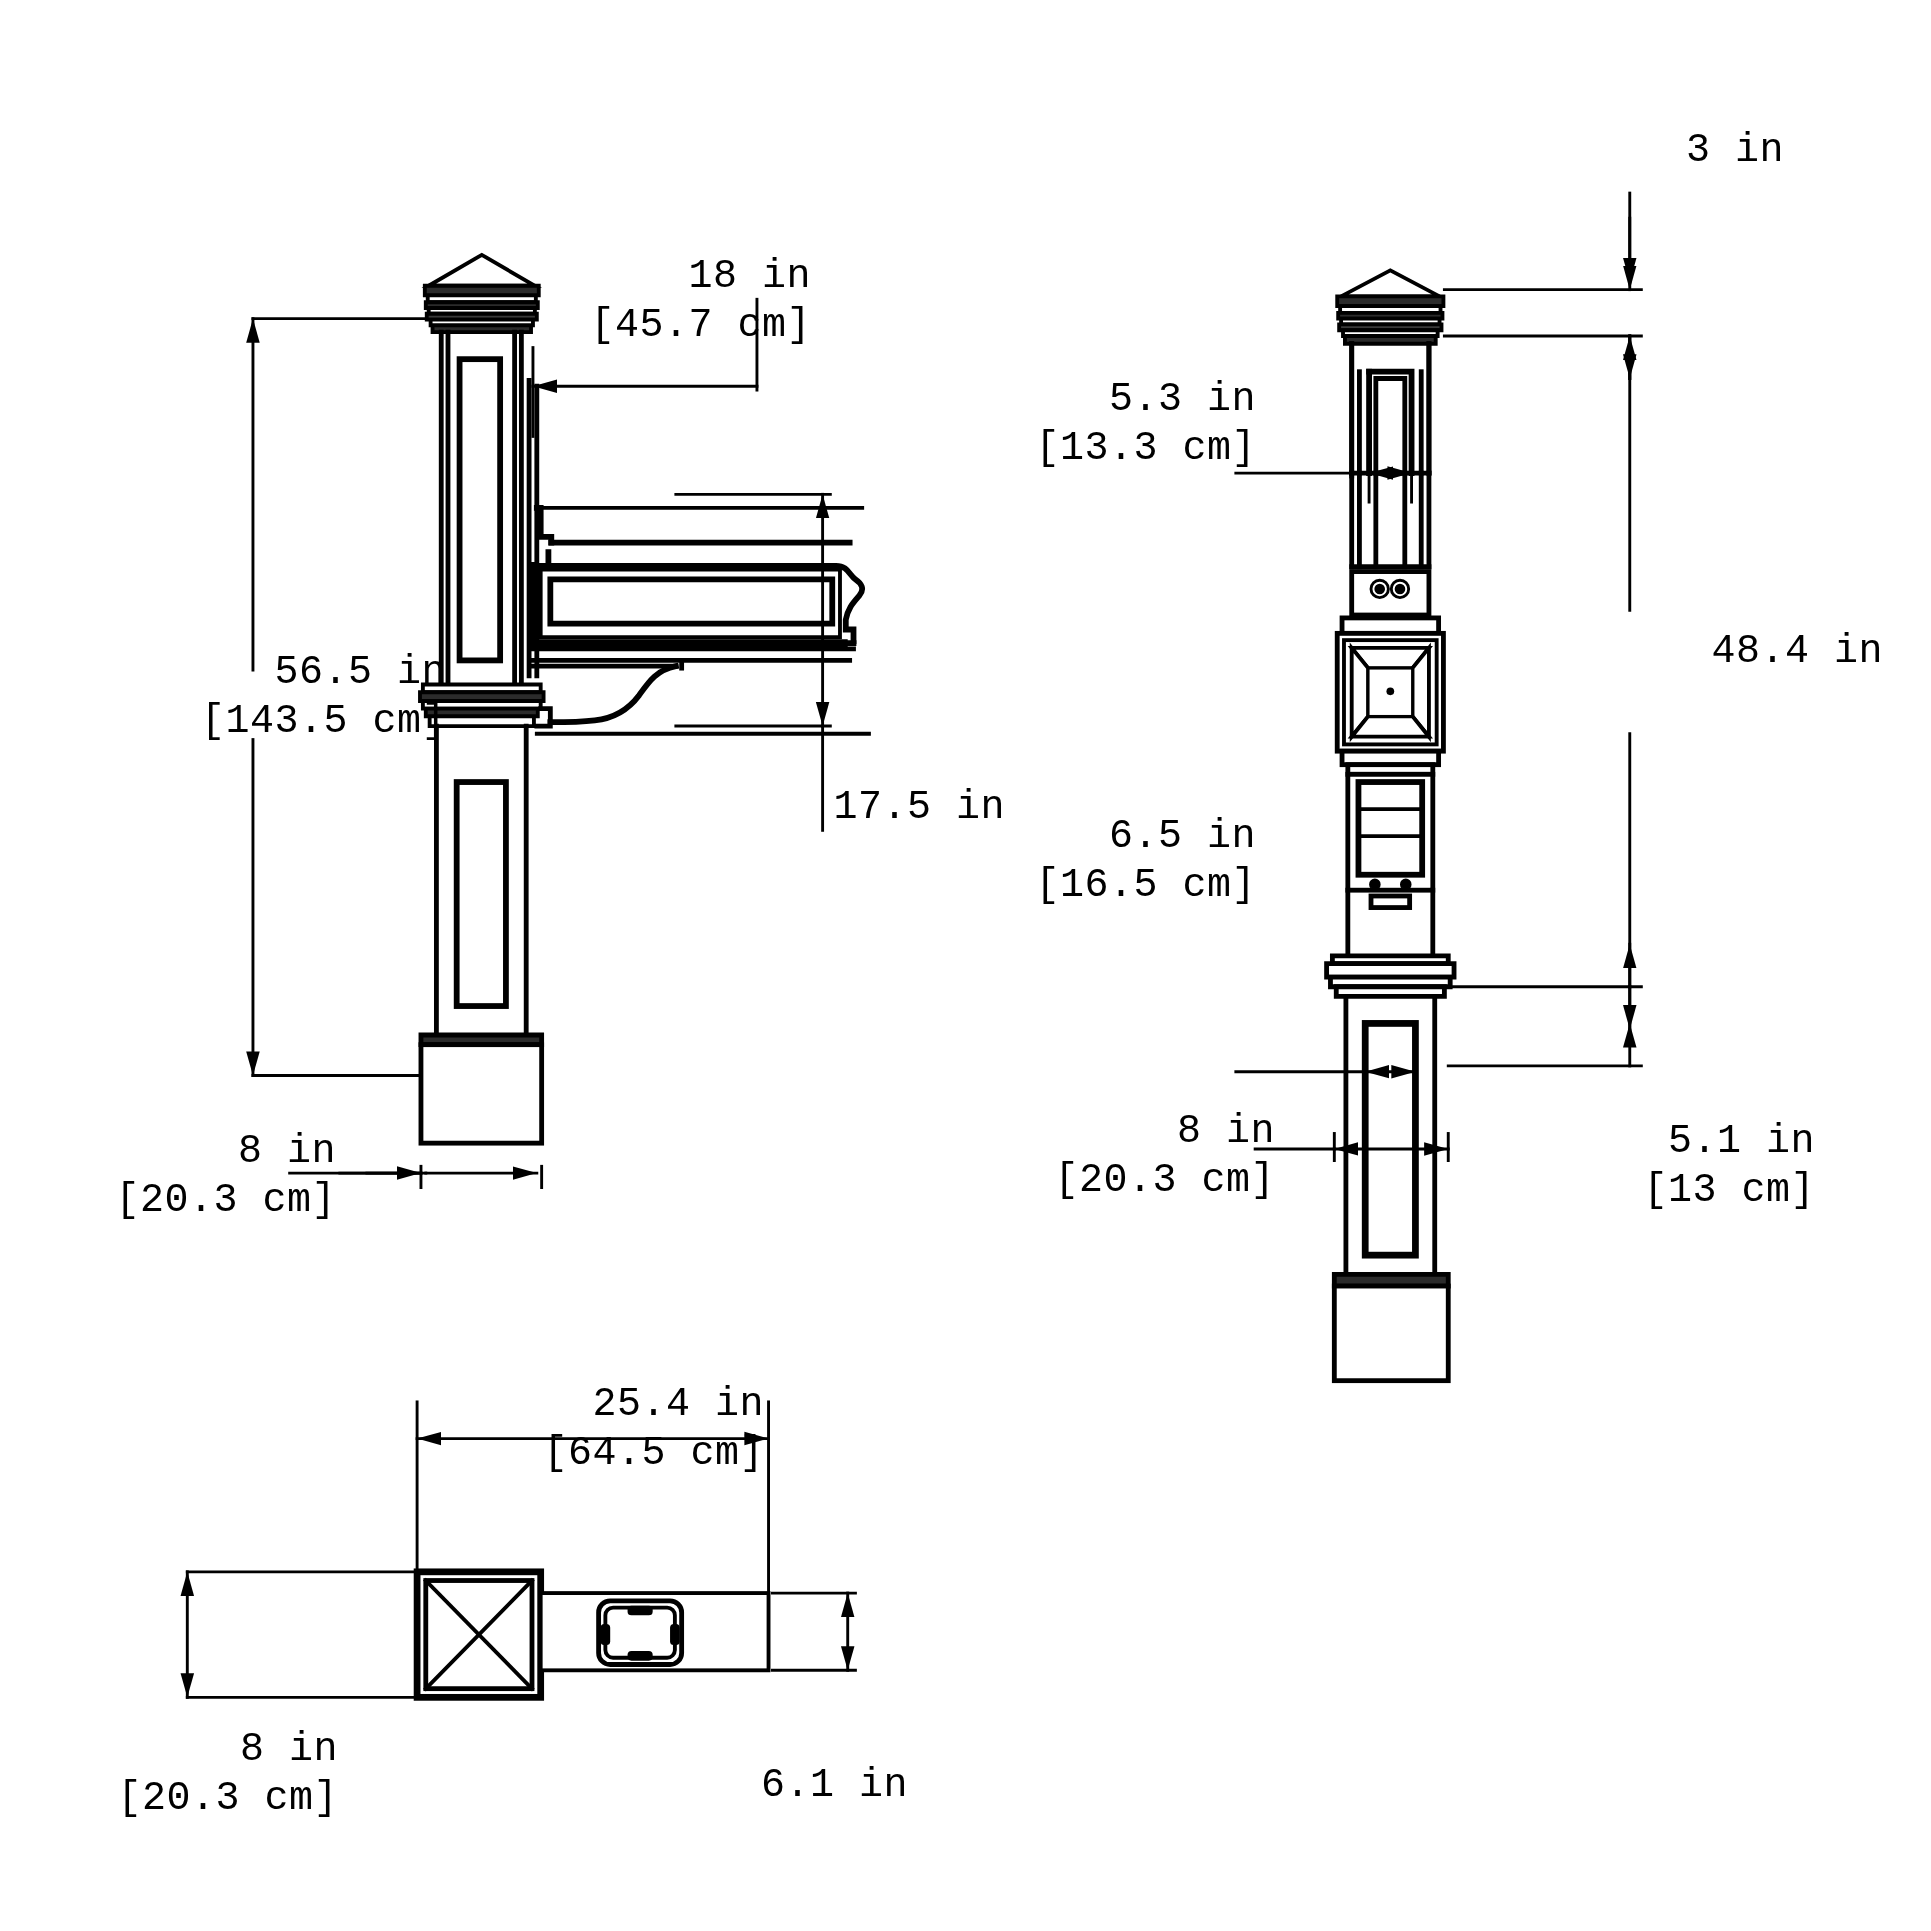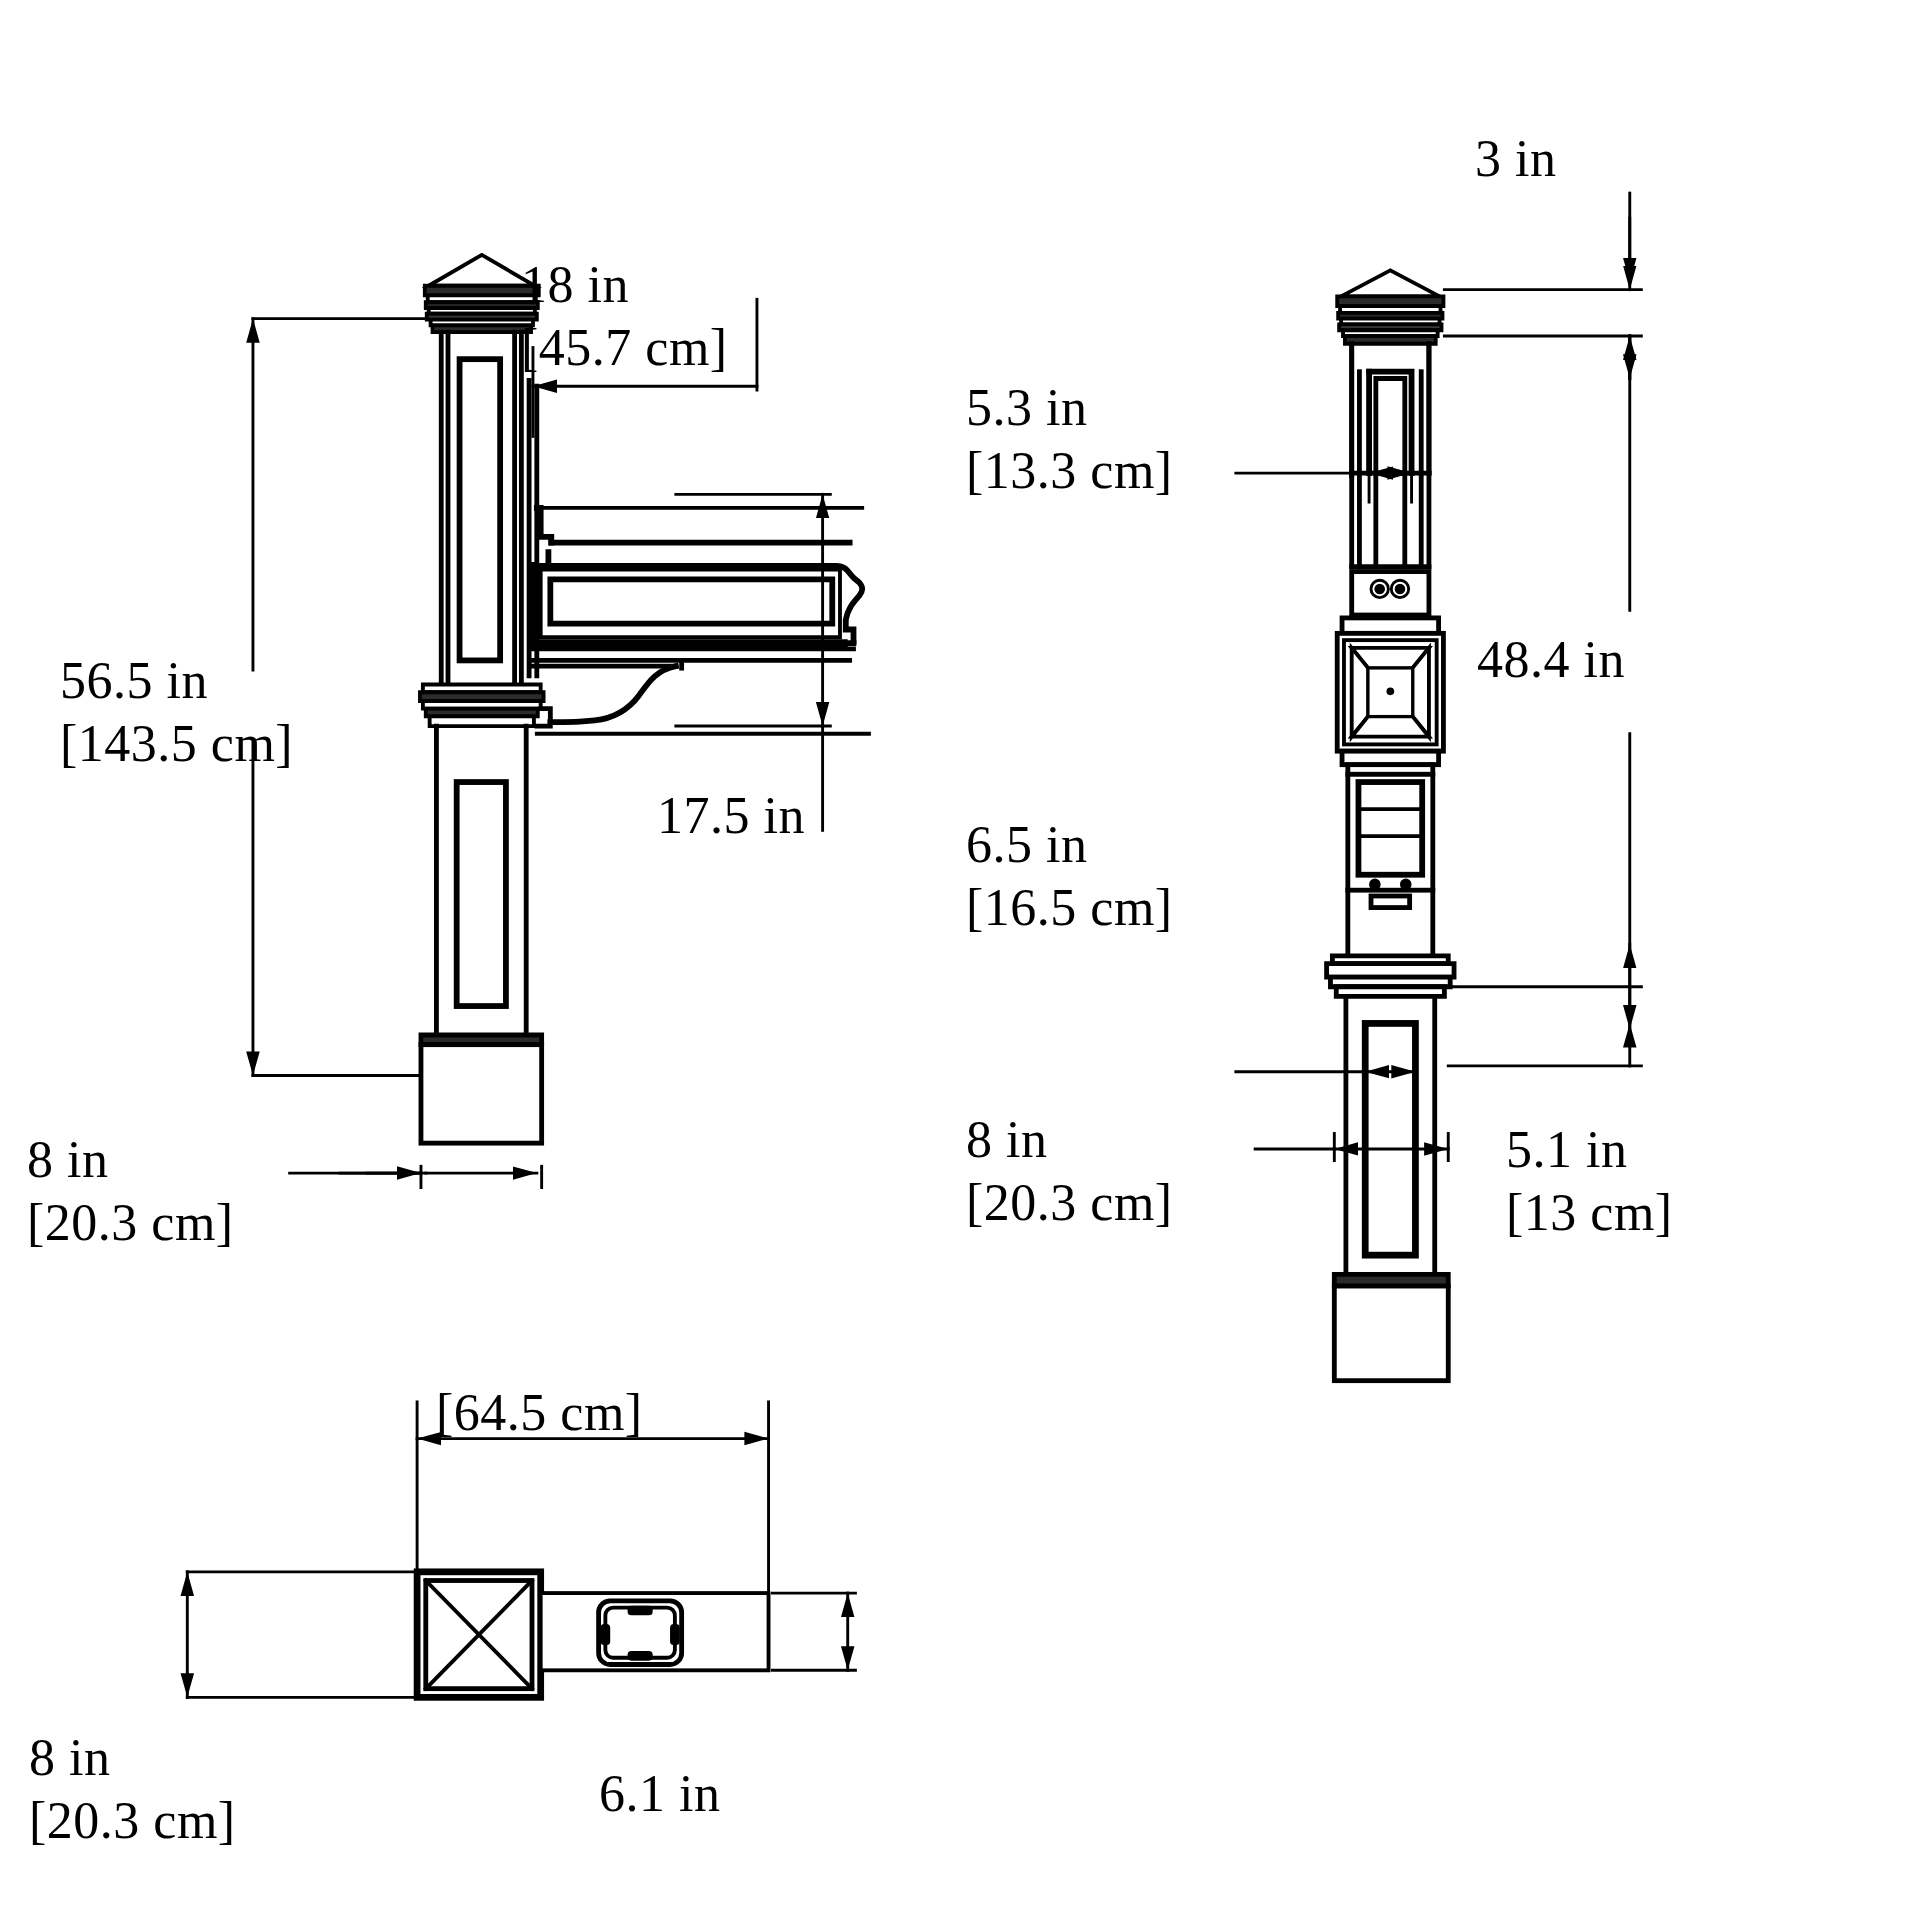--- a/index.html
+++ b/index.html
@@ -22,23 +22,23 @@
   }
   svg.drawing {
     position: absolute;
     left: 0;
     top: 0;
     width: 1931px;
     height: 1931px;
   }
   .dim-label {
     position: absolute;
-    text-align: left;
-    font-family: Liberation Serif, serif;
-    font-size: 52px;
+    text-align: right;
+    font-family: Liberation Mono, monospace;
+    font-size: 40px;
     line-height: 1.22;
     letter-spacing: 0.5px;
     color: #000000;
     white-space: nowrap;
     user-select: none;
   }
   .dim-label .ln {
     display: block;
   }
 </style>
@@ -436,20 +436,21 @@
     <span class="ln">8 in</span>
     <span class="ln">[20.3 cm]</span>
   </div>
 
   <div class="dim-label" style="left:1506px; top:1118px; width:309px;">
     <span class="ln">5.1 in</span>
     <span class="ln">[13 cm]</span>
   </div>
 
   <div class="dim-label" style="left:436px; top:1381px; width:328px;">
+    <span class="ln">25.4 in</span>
     <span class="ln">[64.5 cm]</span>
   </div>
 
   <div class="dim-label" style="left:29px; top:1726px; width:309px;">
     <span class="ln">8 in</span>
     <span class="ln">[20.3 cm]</span>
   </div>
 
   <div class="dim-label" style="left:599px; top:1726px; width:309px;margin-top:36px;">
     <span class="ln">6.1 in</span>

